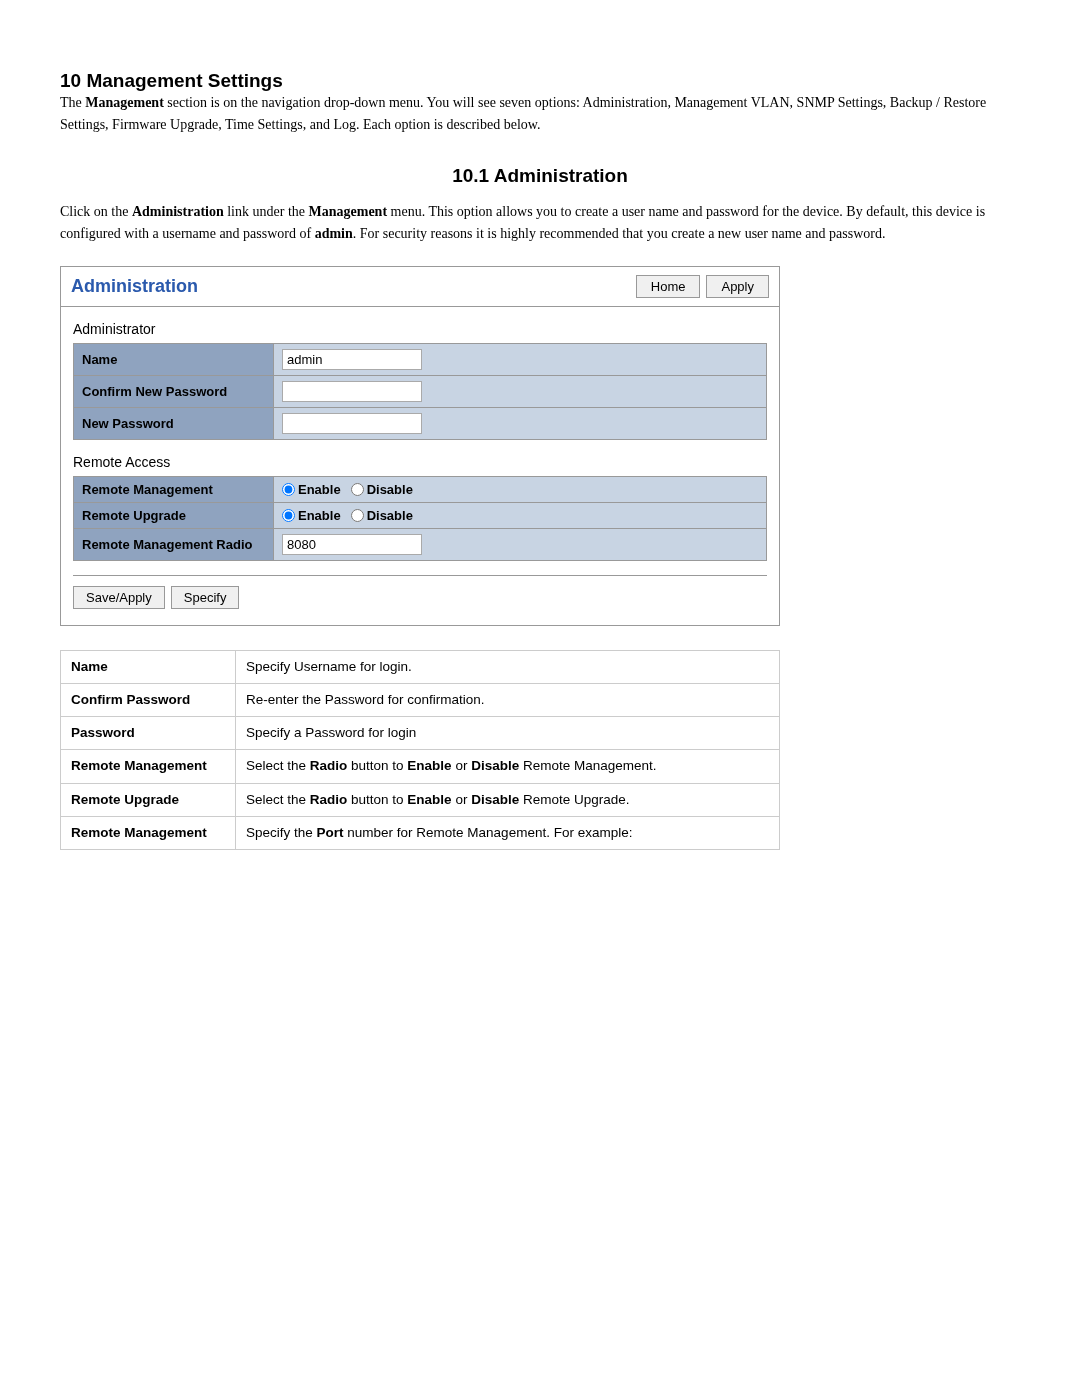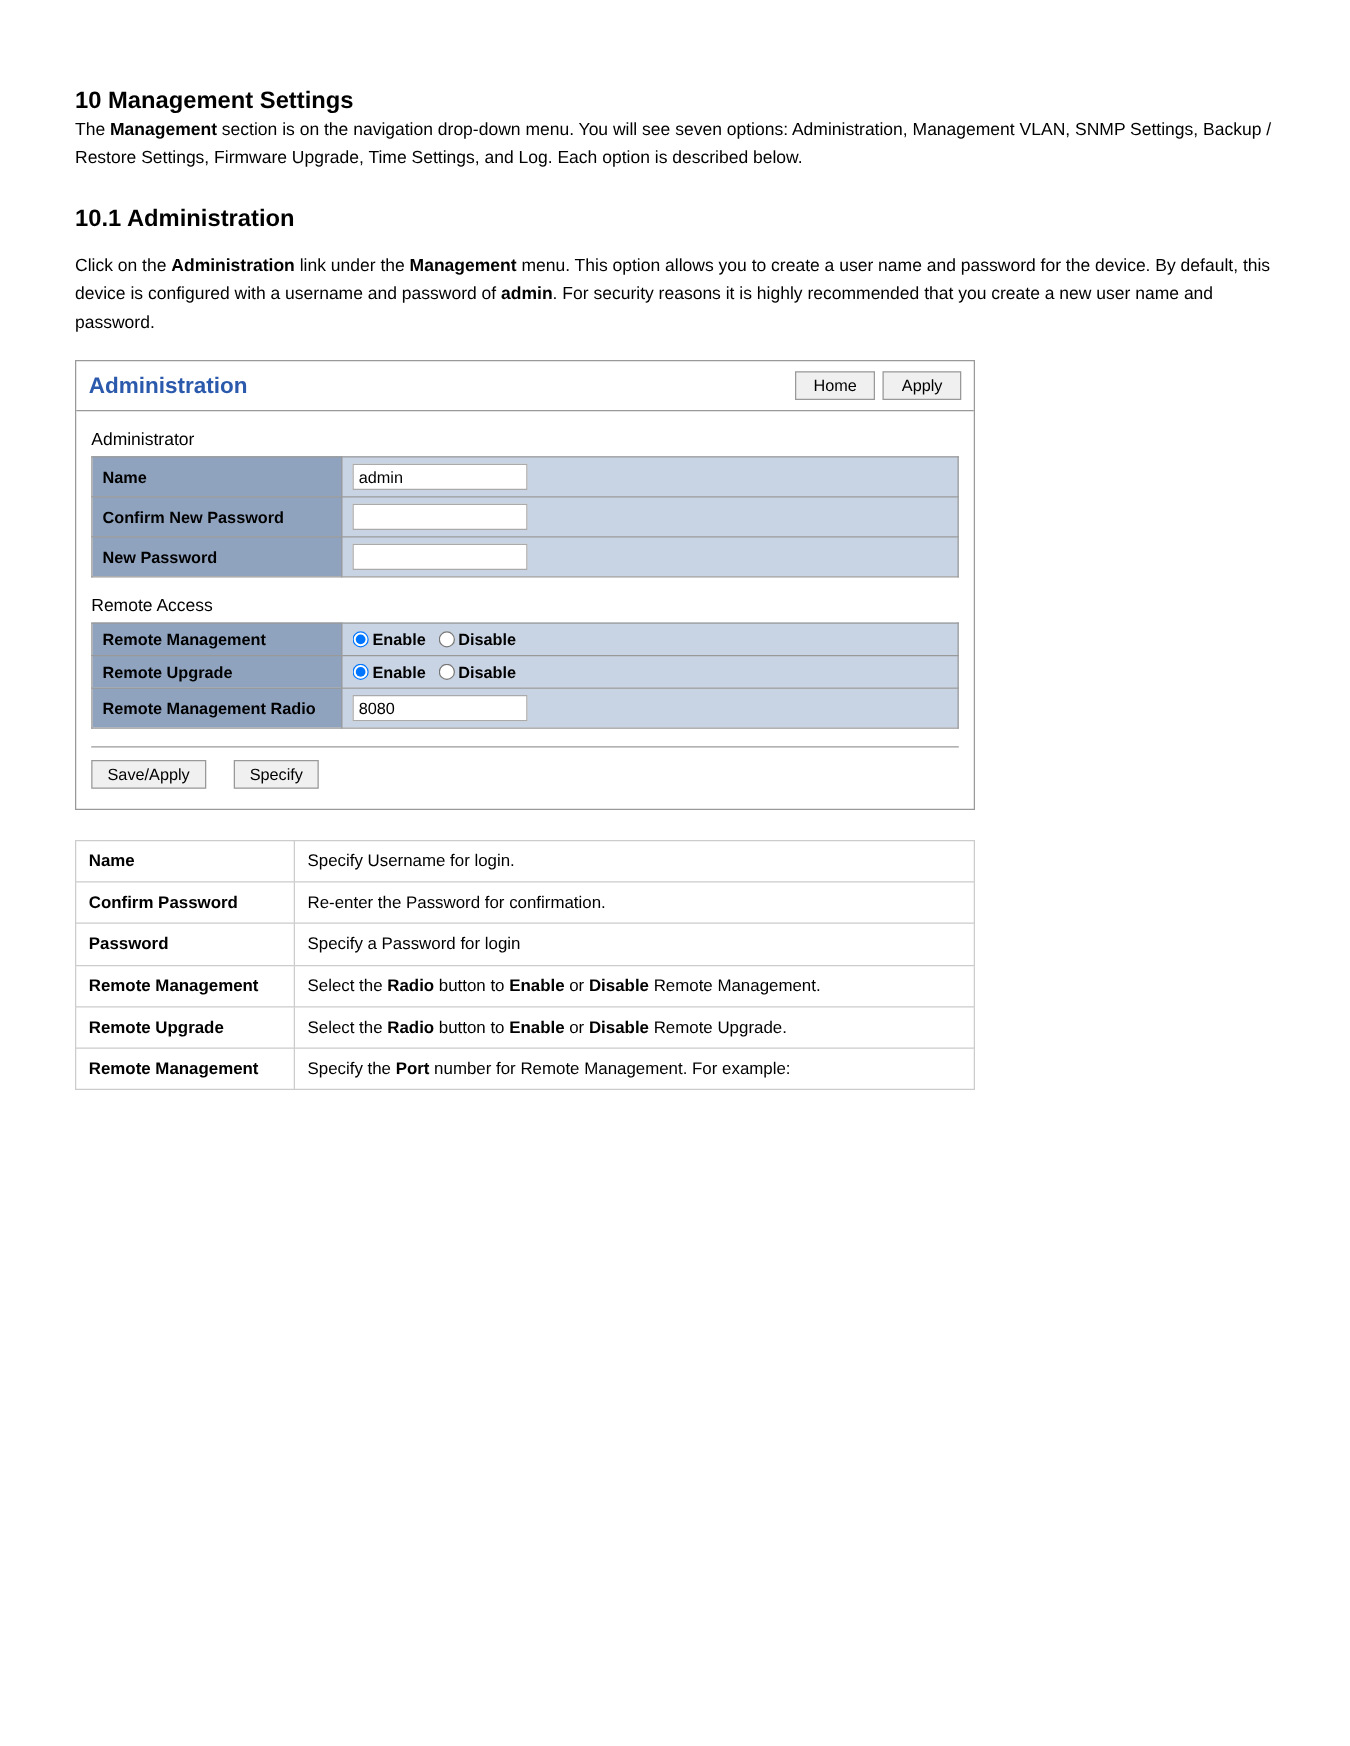--- a/index.html
+++ b/index.html
@@ -17,26 +17,28 @@
     }
     h2 {
       font-size: 19px;
       font-weight: bold;
       margin-bottom: 0;
       margin-top: 30px;
     }
     p {
       line-height: 1.6;
       margin-bottom: 14px;
+      font-family: Liberation Serif, serif;
     }
     .section-title {
       font-size: 19px;
       font-weight: bold;
       margin-top: 28px;
       margin-bottom: 14px;
+      text-align: center;
     }
 
     
     .admin-panel {
       border: 1px solid #999;
       margin: 20px 0 24px 0;
       padding: 0;
       width: 720px;
     }
     .admin-header {
@@ -117,21 +119,21 @@
     }
     .port-input {
       border: 1px solid #aaa;
       padding: 2px 4px;
       font-size: 13px;
       width: 70px;
       background: #fff;
     }
     .form-actions {
       display: flex;
-      gap: 22px;
+      gap: 6px;
       margin-top: 10px;
       padding-bottom: 6px;
     }
     .action-btn {
       background: #f0f0f0;
       border: 1px solid #999;
       padding: 3px 12px;
       font-size: 13px;
       cursor: pointer;
     }

